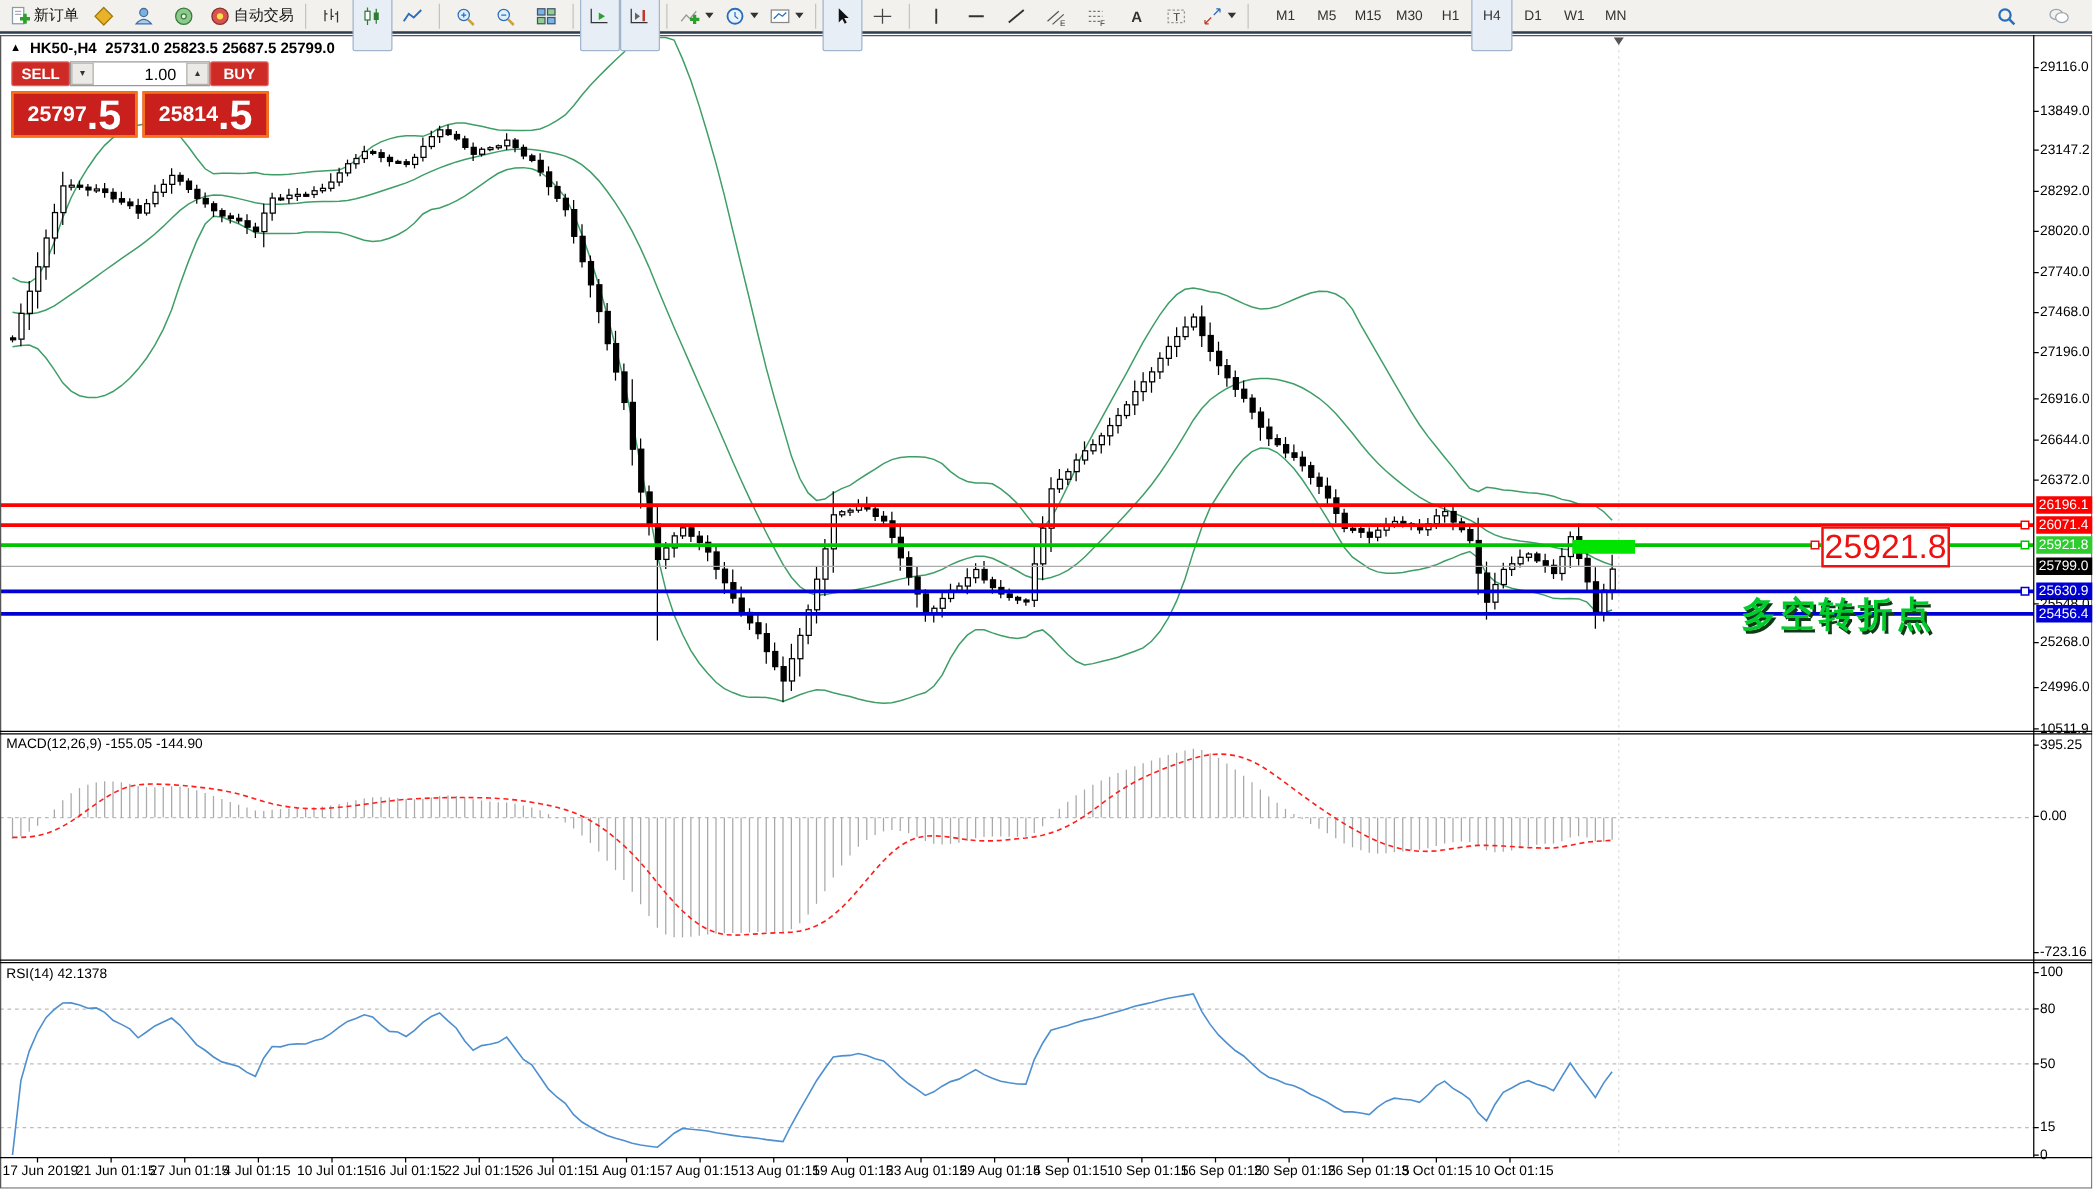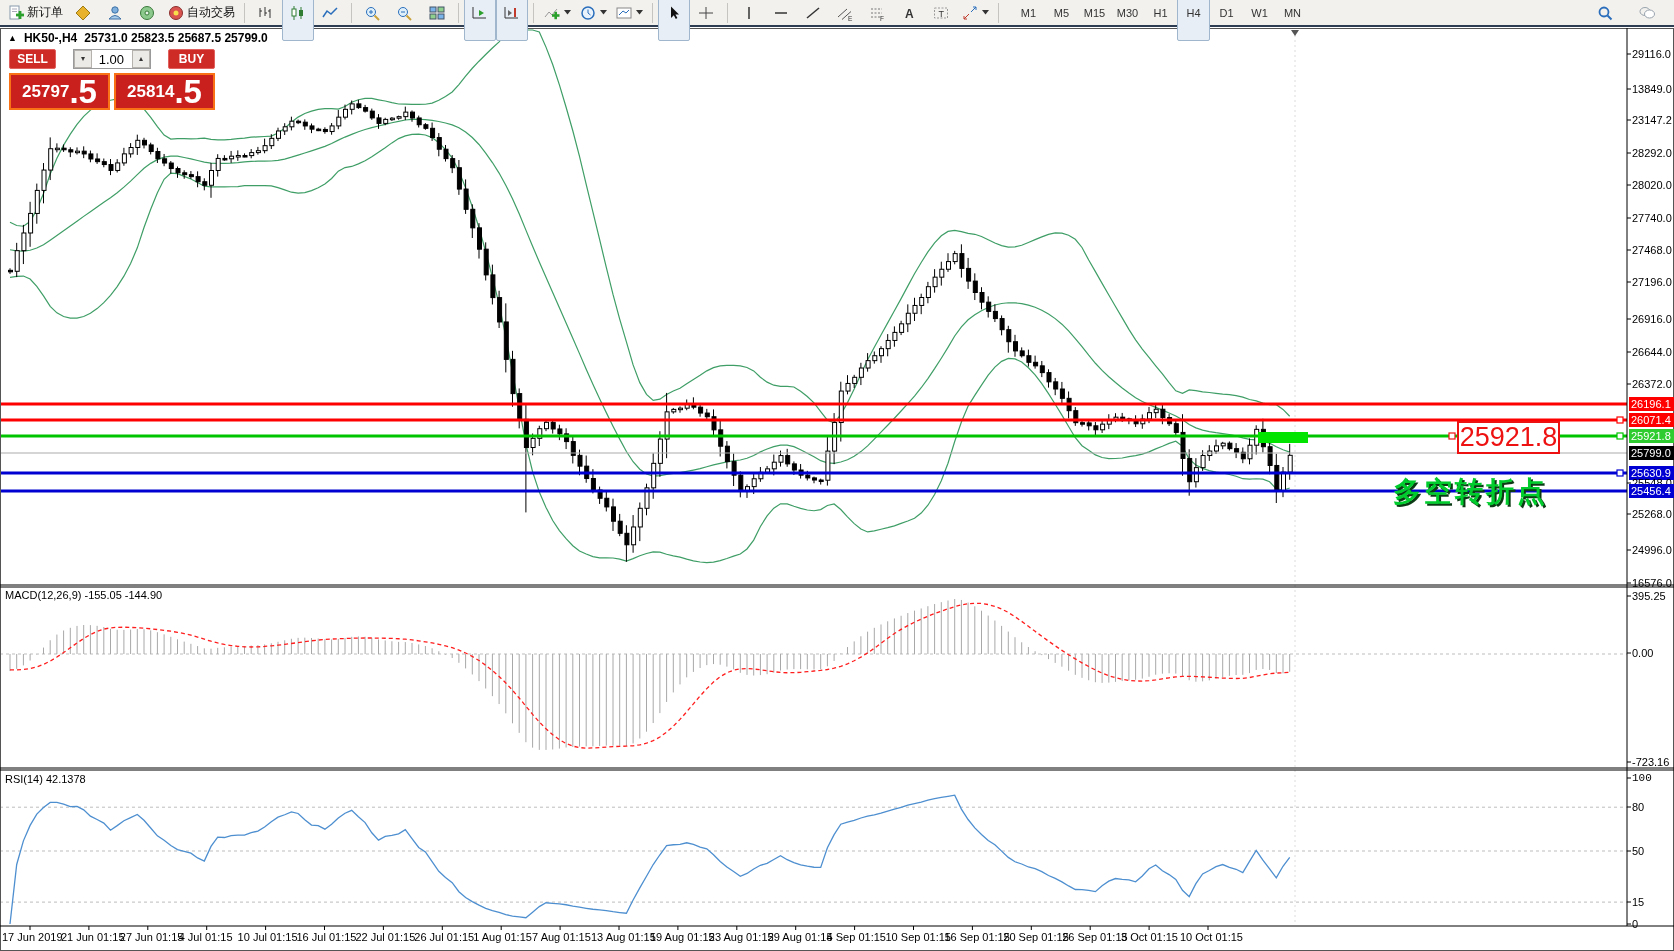--- a/index.html
+++ b/index.html
@@ -19,21 +19,21 @@
   .tfgroup{display:flex;margin-left:8px;}
   .tright{margin-left:auto;display:flex;gap:10px;padding-right:8px;}
   .ticw svg{display:block;}
   .tcaret{margin-left:1px;display:flex;}
   
   #chart-header{position:absolute;left:8px;top:31px;z-index:3;font:bold 12px "Liberation Sans",sans-serif;
     color:#000;display:flex;gap:7px;align-items:center;}
   #chart-header .tri{font-size:9px;}
   
   #trade-panel{position:absolute;left:9px;top:49px;width:206px;z-index:3;}
-  .tp-row1{display:flex;height:20px;gap:17px;}
+  .tp-row1{display:flex;height:20px;gap:0;}
   .tp-btn{width:47px;background:#ce2b26;border:1px solid #e0615d;color:#fff;
     font:bold 12px "Liberation Sans",sans-serif;border-radius:2px;padding:0;}
   .tp-vol{flex:1;display:flex;border:1px solid #9a9a9a;background:#fff;box-sizing:border-box;}
   .tp-step{width:18px;background:#eceae6;border:1px solid #b5b2ad;font-size:8px;line-height:1;
     color:#333;padding:0;}
   .tp-volval{flex:1;font:13px "Liberation Sans",sans-serif;display:flex;align-items:center;
     justify-content:flex-end;padding-right:8px;color:#000;}
   .tp-row2{display:flex;gap:4px;margin-top:4px;}
   .tp-price{flex:1;height:37px;background:#c9201d;border:2px solid #f97316;color:#fff;
     display:flex;align-items:flex-end;justify-content:center;padding-bottom:1px;box-sizing:border-box;}
@@ -1037,29 +1037,29 @@
       <div class="axl axl-plain" style="top: 377px;">26372.0</div>
       <div class="axl axl-red" style="top: 397px;">26196.1</div>
       <div class="axl axl-red" style="top: 413px;">26071.4</div>
       <div class="axl axl-green" style="top: 429px;">25921.8</div>
       <div class="axl axl-bid" style="top: 446px;">25799.0</div>
       <div class="axl axl-blue" style="top: 466px;">25630.9</div>
       <div class="axl axl-plain" style="top: 476px;">25548.0</div>
       <div class="axl axl-blue" style="top: 484px;">25456.4</div>
       <div class="axl axl-plain" style="top: 507px;">25268.0</div>
       <div class="axl axl-plain" style="top: 543px;">24996.0</div>
-      <div class="axl axl-plain" style="top: 576px;">16576.0</div>
+      <div class="axl axl-plain" style="top: 576px;">10511.9</div>
     </div>
   <div id="macd-axis">
       <div class="axl axl-plain" style="top: 589px;">395.25</div>
       <div class="axl axl-plain" style="top: 646px;">0.00</div>
       <div class="axl axl-plain" style="top: 755px;">-723.16</div>
     </div>
   <div id="rsi-axis">
-      <div class="axl axl-plain" style="top: 771px; font-family: Liberation Mono, monospace;">100</div>
+      <div class="axl axl-plain" style="top: 771px;">100</div>
       <div class="axl axl-plain" style="top: 800px;">80</div>
       <div class="axl axl-plain" style="top: 844px;">50</div>
       <div class="axl axl-plain" style="top: 895px;">15</div>
       <div class="axl axl-plain" style="top: 917px;">0</div>
     </div>
   <div id="time-axis">
       <div class="txl" style="left: 2px;">17 Jun 2019</div>
       <div class="txl" style="left: 60.9px;">21 Jun 01:15</div>
       <div class="txl" style="left: 119.8px;">27 Jun 01:15</div>
       <div class="txl" style="left: 178.7px;">4 Jul 01:15</div>

